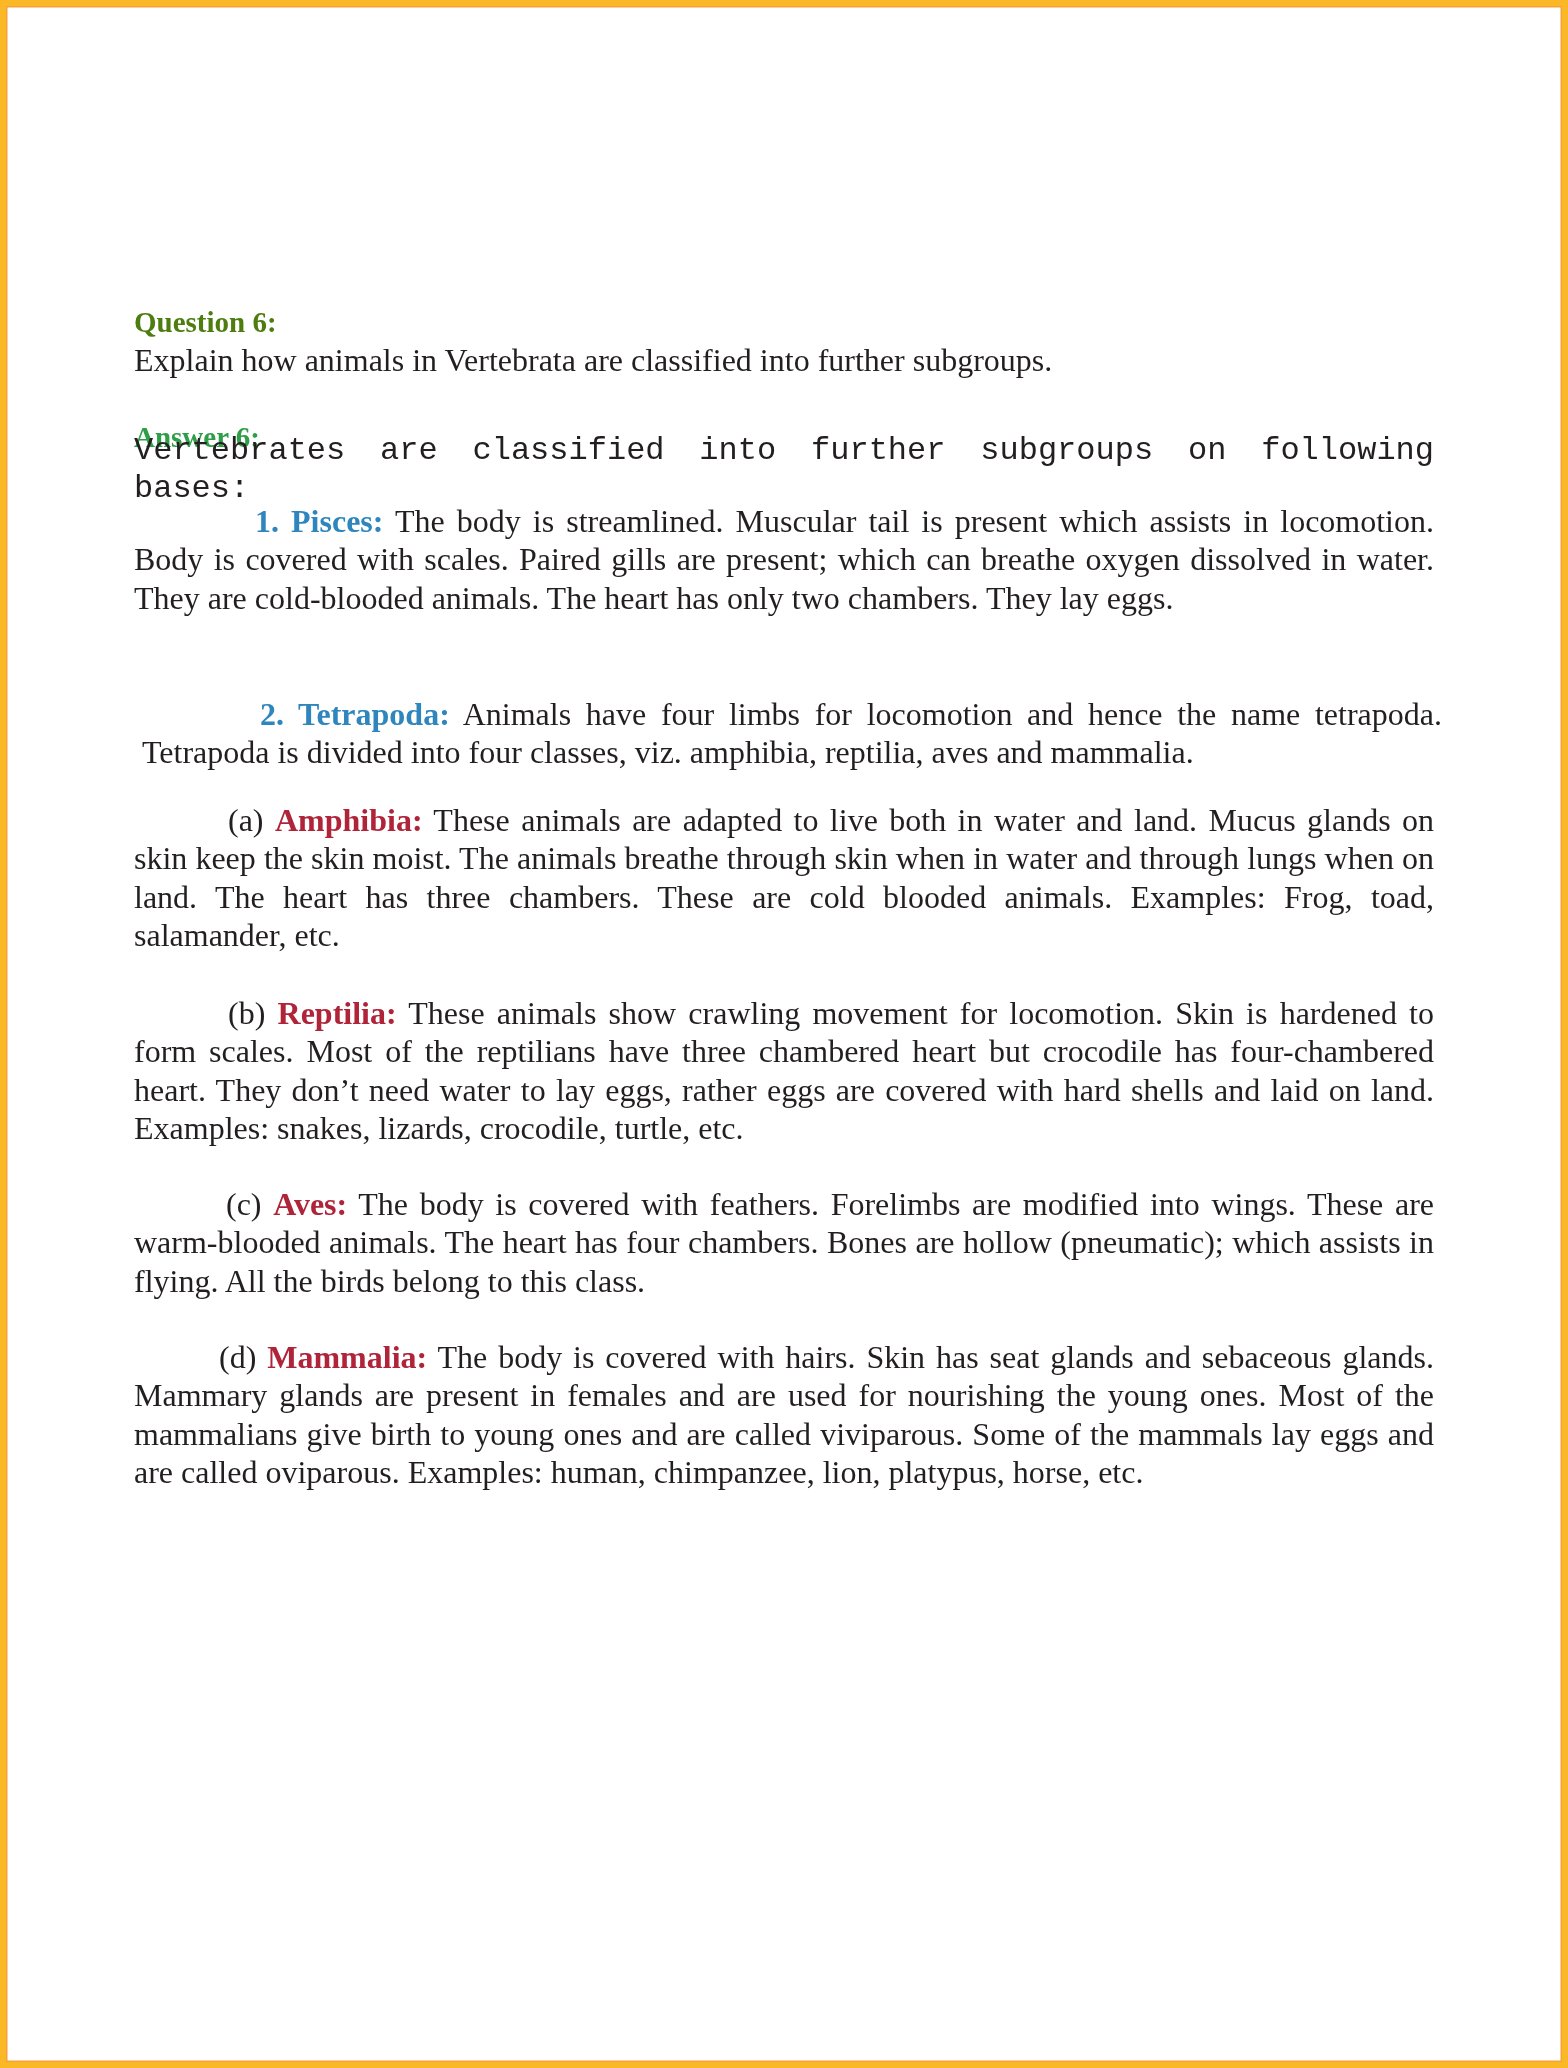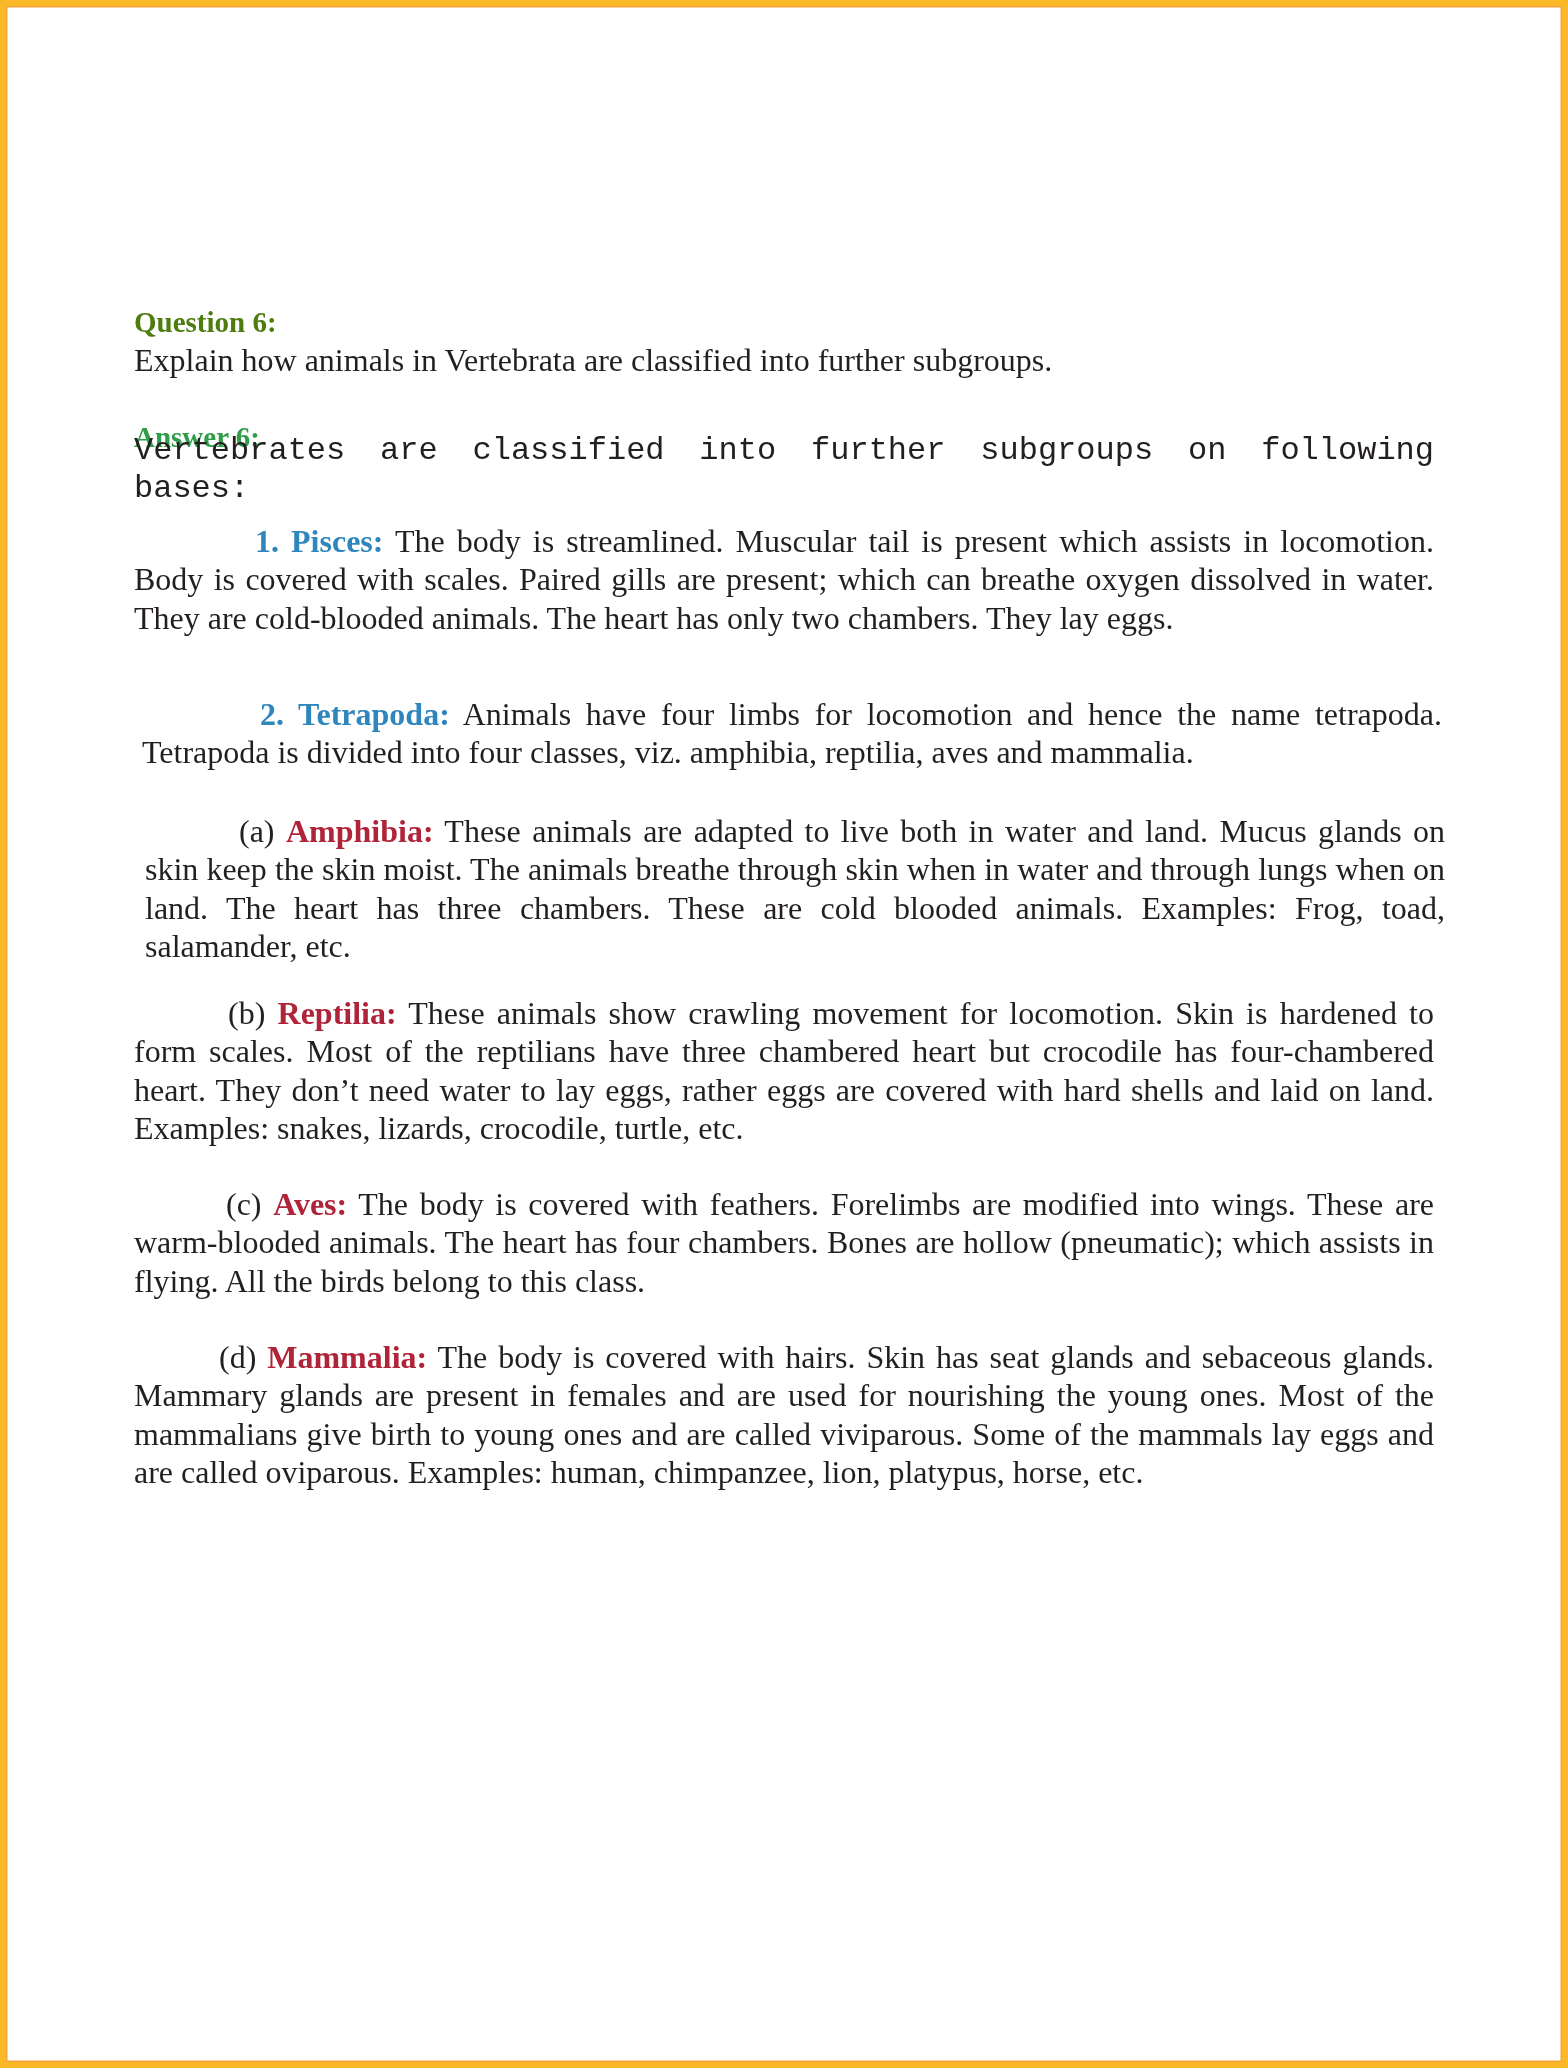--- a/index.html
+++ b/index.html
@@ -16,21 +16,21 @@
   }
   .txt { font-size: 32px; line-height: 38.3px; text-align: justify; }
   .heading { font-weight: bold; font-size: 29px; line-height: 38px; }
   .q { color: #4d7c0f; position: absolute; top: 303px; }
   .qtext { position: absolute; top: 341px; left: 0; }
   .a { color: #2e9e48; position: absolute; top: 418px; }
   .atext { position: absolute; top: 432px; left: 0; font-family: Liberation Mono, monospace; }
   .para { position: absolute; left: 0; width: 1300px; }
   .blue { color: #2f86bd; font-weight: bold; }
   .maroon { color: #b0243a; font-weight: bold; }
-  .p1 { top: 522px; text-indent: 121px; }
+  .p1 { top: 502px; text-indent: 121px; }
   .p2 { top: 687px; text-indent: 118px; }
   .p3 { top: 801px; text-indent: 94px; }
   .p4 { top: 994px; text-indent: 94px; }
   .p5 { top: 1185px; text-indent: 92px; }
   .p6 { top: 1338px; text-indent: 85px; }
 </style>
 </head>
 <body>
 
 <div class="frame"></div>
@@ -39,20 +39,20 @@
   <div class="heading q">Question 6:</div>
   <div class="txt qtext">Explain how animals in Vertebrata are classified into further subgroups.</div>
 
   <div class="heading a">Answer 6:</div>
   <div class="txt atext">Vertebrates are classified into further subgroups on following bases:</div>
 
   <p class="txt para p1" style="margin:0"><span></span><span class="blue">1. Pisces:</span><span> The body is streamlined. Muscular tail is present which assists in locomotion. Body is covered with scales. Paired gills are present; which can breathe oxygen dissolved in water. They are cold-blooded animals. The heart has only two chambers. They lay eggs.</span></p>
 
   <p class="txt para p2" style="margin:8px"><span></span><span class="blue">2. Tetrapoda:</span><span> Animals have four limbs for locomotion and hence the name tetrapoda. Tetrapoda is divided into four classes, viz. amphibia, reptilia, aves and mammalia.</span></p>
 
-  <p class="txt para p3" style="margin:11px"><span>(a) </span><span class="maroon">Amphibia:</span><span> These animals are adapted to live both in water and land. Mucus glands on skin keep the skin moist. The animals breathe through skin when in water and through lungs when on land. The heart has three chambers. These are cold blooded animals. Examples: Frog, toad, salamander, etc.</span></p>
+  <p class="txt para p3" style="margin:0"><span>(a) </span><span class="maroon">Amphibia:</span><span> These animals are adapted to live both in water and land. Mucus glands on skin keep the skin moist. The animals breathe through skin when in water and through lungs when on land. The heart has three chambers. These are cold blooded animals. Examples: Frog, toad, salamander, etc.</span></p>
 
   <p class="txt para p4" style="margin:0"><span>(b) </span><span class="maroon">Reptilia:</span><span> These animals show crawling movement for locomotion. Skin is hardened to form scales. Most of the reptilians have three chambered heart but crocodile has four-chambered heart. They don’t need water to lay eggs, rather eggs are covered with hard shells and laid on land. Examples: snakes, lizards, crocodile, turtle, etc.</span></p>
 
   <p class="txt para p5" style="margin:0"><span>(c) </span><span class="maroon">Aves:</span><span> The body is covered with feathers. Forelimbs are modified into wings. These are warm-blooded animals. The heart has four chambers. Bones are hollow (pneumatic); which assists in flying. All the birds belong to this class.</span></p>
 
   <p class="txt para p6" style="margin:0"><span>(d) </span><span class="maroon">Mammalia:</span><span> The body is covered with hairs. Skin has seat glands and sebaceous glands. Mammary glands are present in females and are used for nourishing the young ones. Most of the mammalians give birth to young ones and are called viviparous. Some of the mammals lay eggs and are called oviparous. Examples: human, chimpanzee, lion, platypus, horse, etc.</span></p>
 </div>
 
 </body></html>

